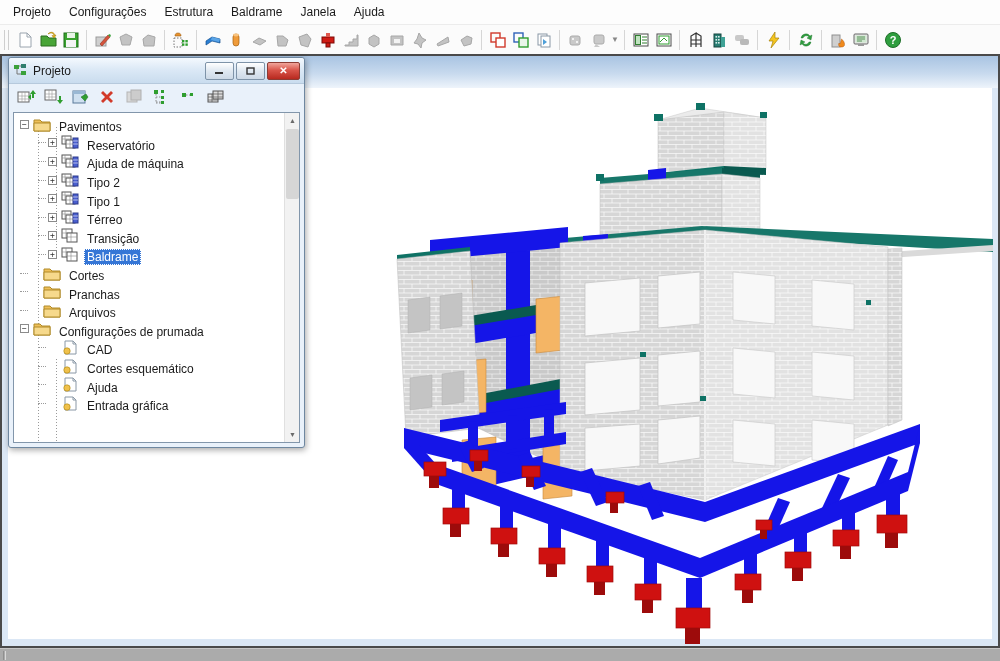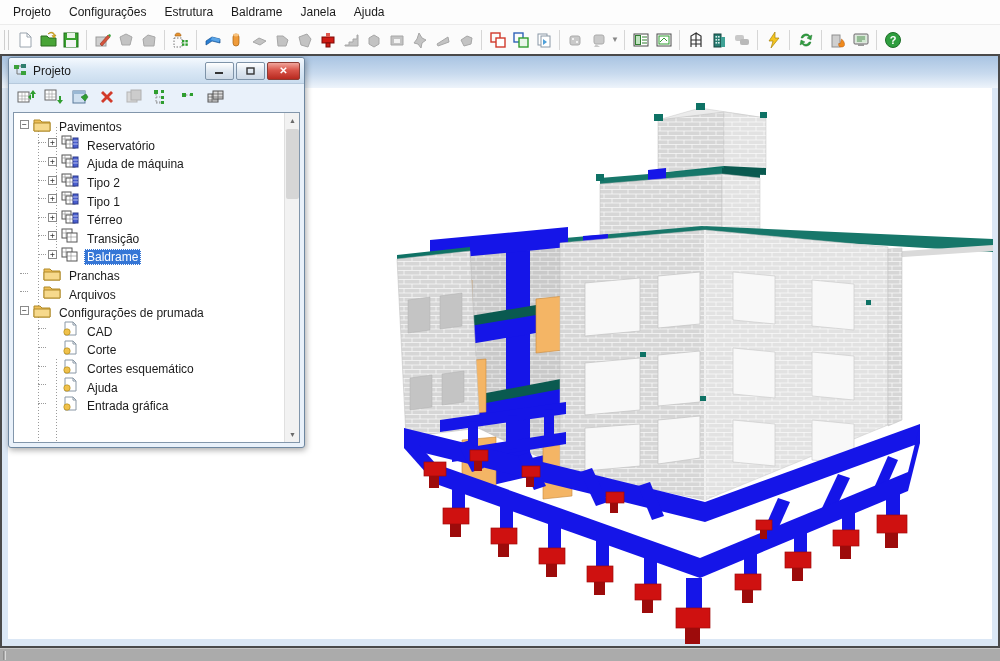--- a/index.html
+++ b/index.html
@@ -696,20 +696,29 @@
         <svg class="ticon" viewBox="0 0 18 15">
             <rect x="1" y="1" width="10" height="9" fill="#fff" stroke="#555"></rect>
             <path d="M1 5h10M5 1v9" stroke="#888" stroke-width=".6"></path>
             <rect x="6" y="5" width="10" height="9" fill="#fff" stroke="#555"></rect>
             <path d="M6 9h10M10 5v9" stroke="#888" stroke-width=".6"></path>
           </svg>
         <span class="tlabel">Baldrame</span>
       </div>
 
 
+      <div class="trow lvl0">
+        <span class="stub"></span>
+          <span class="exp none"></span>
+        <svg class="ticon" viewBox="0 0 18 15">
+            <path d="M1 3h6l2 2h8v9H1z" fill="var(--folder_yellow)" stroke="#b08a28"></path>
+            <path d="M1 6h16v8H1z" fill="#f6d98c" stroke="#b08a28"></path>
+          </svg>
+        <span class="tlabel">Cortes</span>
+      </div>
 
       <div class="trow lvl0">
         <span class="stub"></span>
           <span class="exp none"></span>
         <svg class="ticon" viewBox="0 0 18 15">
             <path d="M1 3h6l2 2h8v9H1z" fill="var(--folder_yellow)" stroke="#b08a28"></path>
             <path d="M1 6h16v8H1z" fill="#f6d98c" stroke="#b08a28"></path>
           </svg>
         <span class="tlabel">Pranchas</span>
       </div>
@@ -737,30 +746,20 @@
         <span class="stub"></span>
           <span class="exp none"></span>
         <svg class="ticon" viewBox="0 0 18 15">
             <path d="M4 1h8l3 3v10H4z" fill="#fff" stroke="#8a98a6"></path>
             <path d="M12 1v3h3" fill="none" stroke="#8a98a6"></path>
             <circle cx="6" cy="11" r="3.2" fill="#f0c14b" stroke="#a8820a" stroke-width=".6"></circle>
           </svg>
         <span class="tlabel">CAD</span>
       </div>
 
-      <div class="trow lvl1">
-        <span class="stub"></span>
-          <span class="exp none"></span>
-        <svg class="ticon" viewBox="0 0 18 15">
-            <path d="M4 1h8l3 3v10H4z" fill="#fff" stroke="#8a98a6"></path>
-            <path d="M12 1v3h3" fill="none" stroke="#8a98a6"></path>
-            <circle cx="6" cy="11" r="3.2" fill="#f0c14b" stroke="#a8820a" stroke-width=".6"></circle>
-          </svg>
-        <span class="tlabel">Corte</span>
-      </div>
 
       <div class="trow lvl1">
         <span class="stub"></span>
           <span class="exp none"></span>
         <svg class="ticon" viewBox="0 0 18 15">
             <path d="M4 1h8l3 3v10H4z" fill="#fff" stroke="#8a98a6"></path>
             <path d="M12 1v3h3" fill="none" stroke="#8a98a6"></path>
             <circle cx="6" cy="11" r="3.2" fill="#f0c14b" stroke="#a8820a" stroke-width=".6"></circle>
           </svg>
         <span class="tlabel">Cortes esquemático</span>

